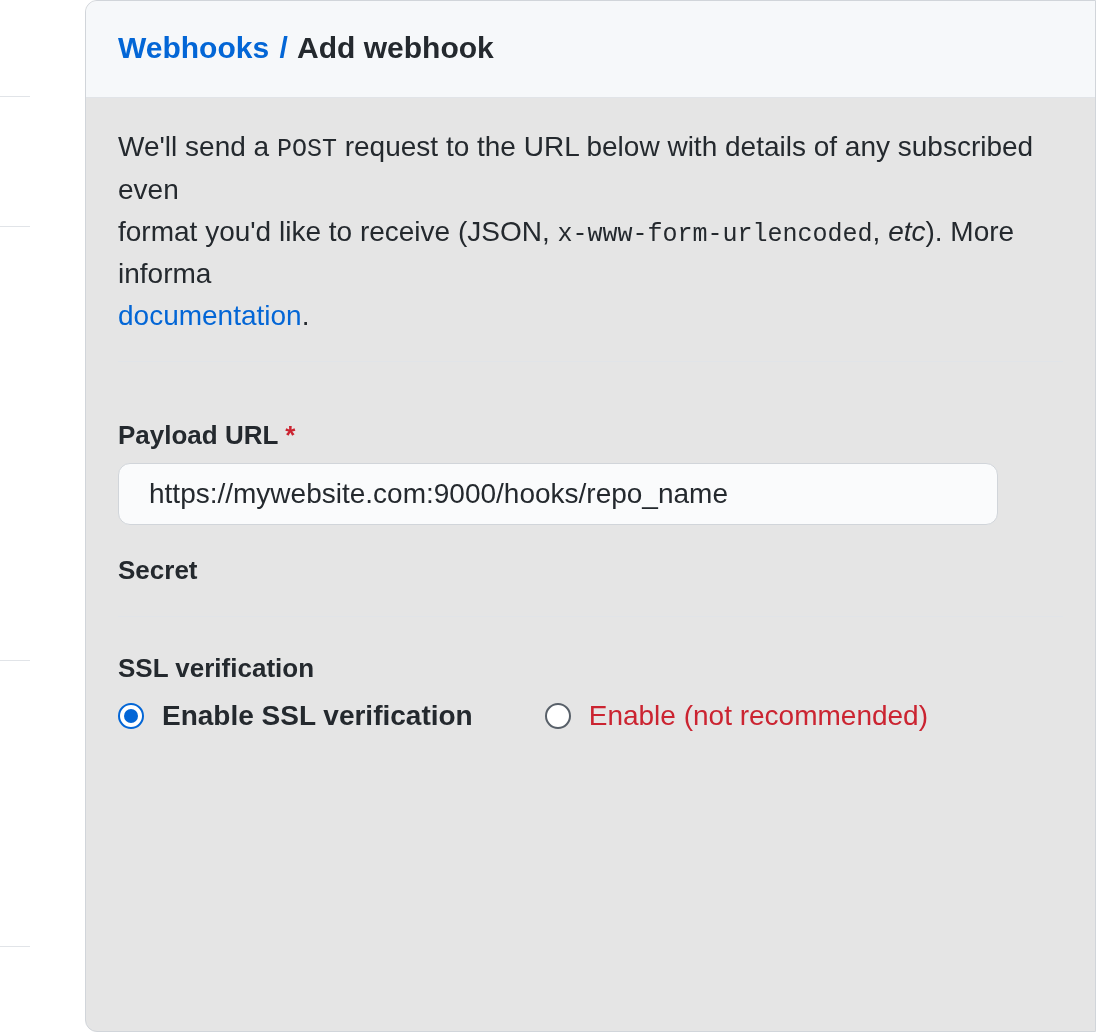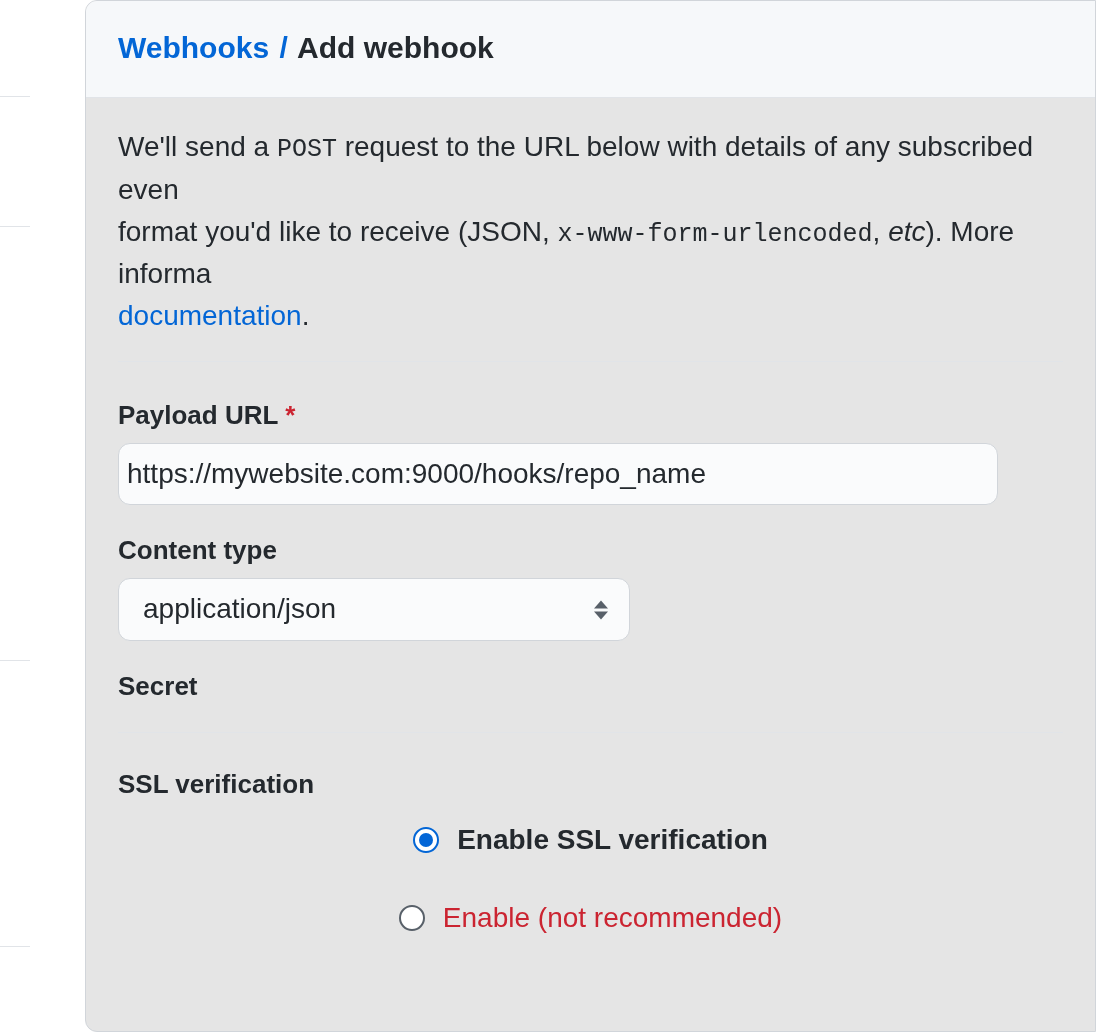--- a/index.html
+++ b/index.html
@@ -66,21 +66,21 @@
     }
     .panel-body {
       padding: 28px 32px 0 32px;
     }
     .intro {
       font-size: 28px;
       line-height: 1.5;
       color: #24292e;
       padding-bottom: 24px;
       border-bottom: 1px solid #e1e4e8;
-      margin-bottom: 38px;
+      margin-bottom: 58px;
     }
     .intro code {
       font-family: "SFMono-Regular", Consolas, "Liberation Mono", Menlo, monospace;
       font-size: 25px;
     }
     .intro em {
       font-style: italic;
     }
     .doc-link {
       color: #0366d6;
@@ -95,21 +95,21 @@
       font-weight: 600;
       margin-bottom: 12px;
       color: #24292e;
     }
     .required {
       color: #cb2431;
     }
     .form-control {
       width: 880px;
       max-width: 100%;
-      padding: 12px 8px;
+      padding: 12px 30px;
       font-size: 28px;
       line-height: 1.3;
       color: #24292e;
       background-color: #fafbfc;
       border: 1px solid #d1d5da;
       border-radius: 12px;
       outline: none;
       font-family: inherit;
     }
     .select-wrap {
@@ -155,39 +155,38 @@
       border-top: 8px solid #586069;
     }
     .divider {
       border: none;
       border-top: 1px solid #e1e4e8;
       margin: 12px 0 36px 0;
     }
     .section-title {
       font-size: 26px;
       font-weight: 600;
-      margin-bottom: 24px;
+      margin-bottom: 16px;
     }
     .section-note {
       display: flex;
       align-items: center;
       gap: 12px;
       font-size: 25px;
       color: #586069;
       margin-bottom: 34px;
     }
     .lock-icon {
       display: inline-block;
       color: #586069;
     }
     .radio-row {
       display: flex;
       align-items: center;
-      gap: 46px;
-      flex-direction: column;
+      gap: 72px;
     }
     .radio-option {
       display: inline-flex;
       align-items: center;
       gap: 18px;
       font-size: 28px;
       cursor: pointer;
     }
     .radio-dot {
       width: 26px;
@@ -251,32 +250,20 @@
       </div>
 
       <div class="form-group">
         <label class="form-label">
           <span>Payload URL</span>
           <span class="required">*</span>
         </label>
         <input type="text" class="form-control" value="https://mywebsite.com:9000/hooks/repo_name" style="">
       </div>
 
-      <div class="form-group">
-        <label class="form-label">Content type</label>
-        <div class="select-wrap">
-          <select class="form-select">
-            <option>application/json</option>
-          </select>
-          <span class="select-caret">
-            <span class="caret-up"></span>
-            <span class="caret-down"></span>
-          </span>
-        </div>
-      </div>
 
       <div class="form-group">
         <label class="form-label">Secret</label>
       </div>
 
       <hr class="divider">
 
       <div class="section-title">SSL verification</div>
 
       <div class="radio-row">

